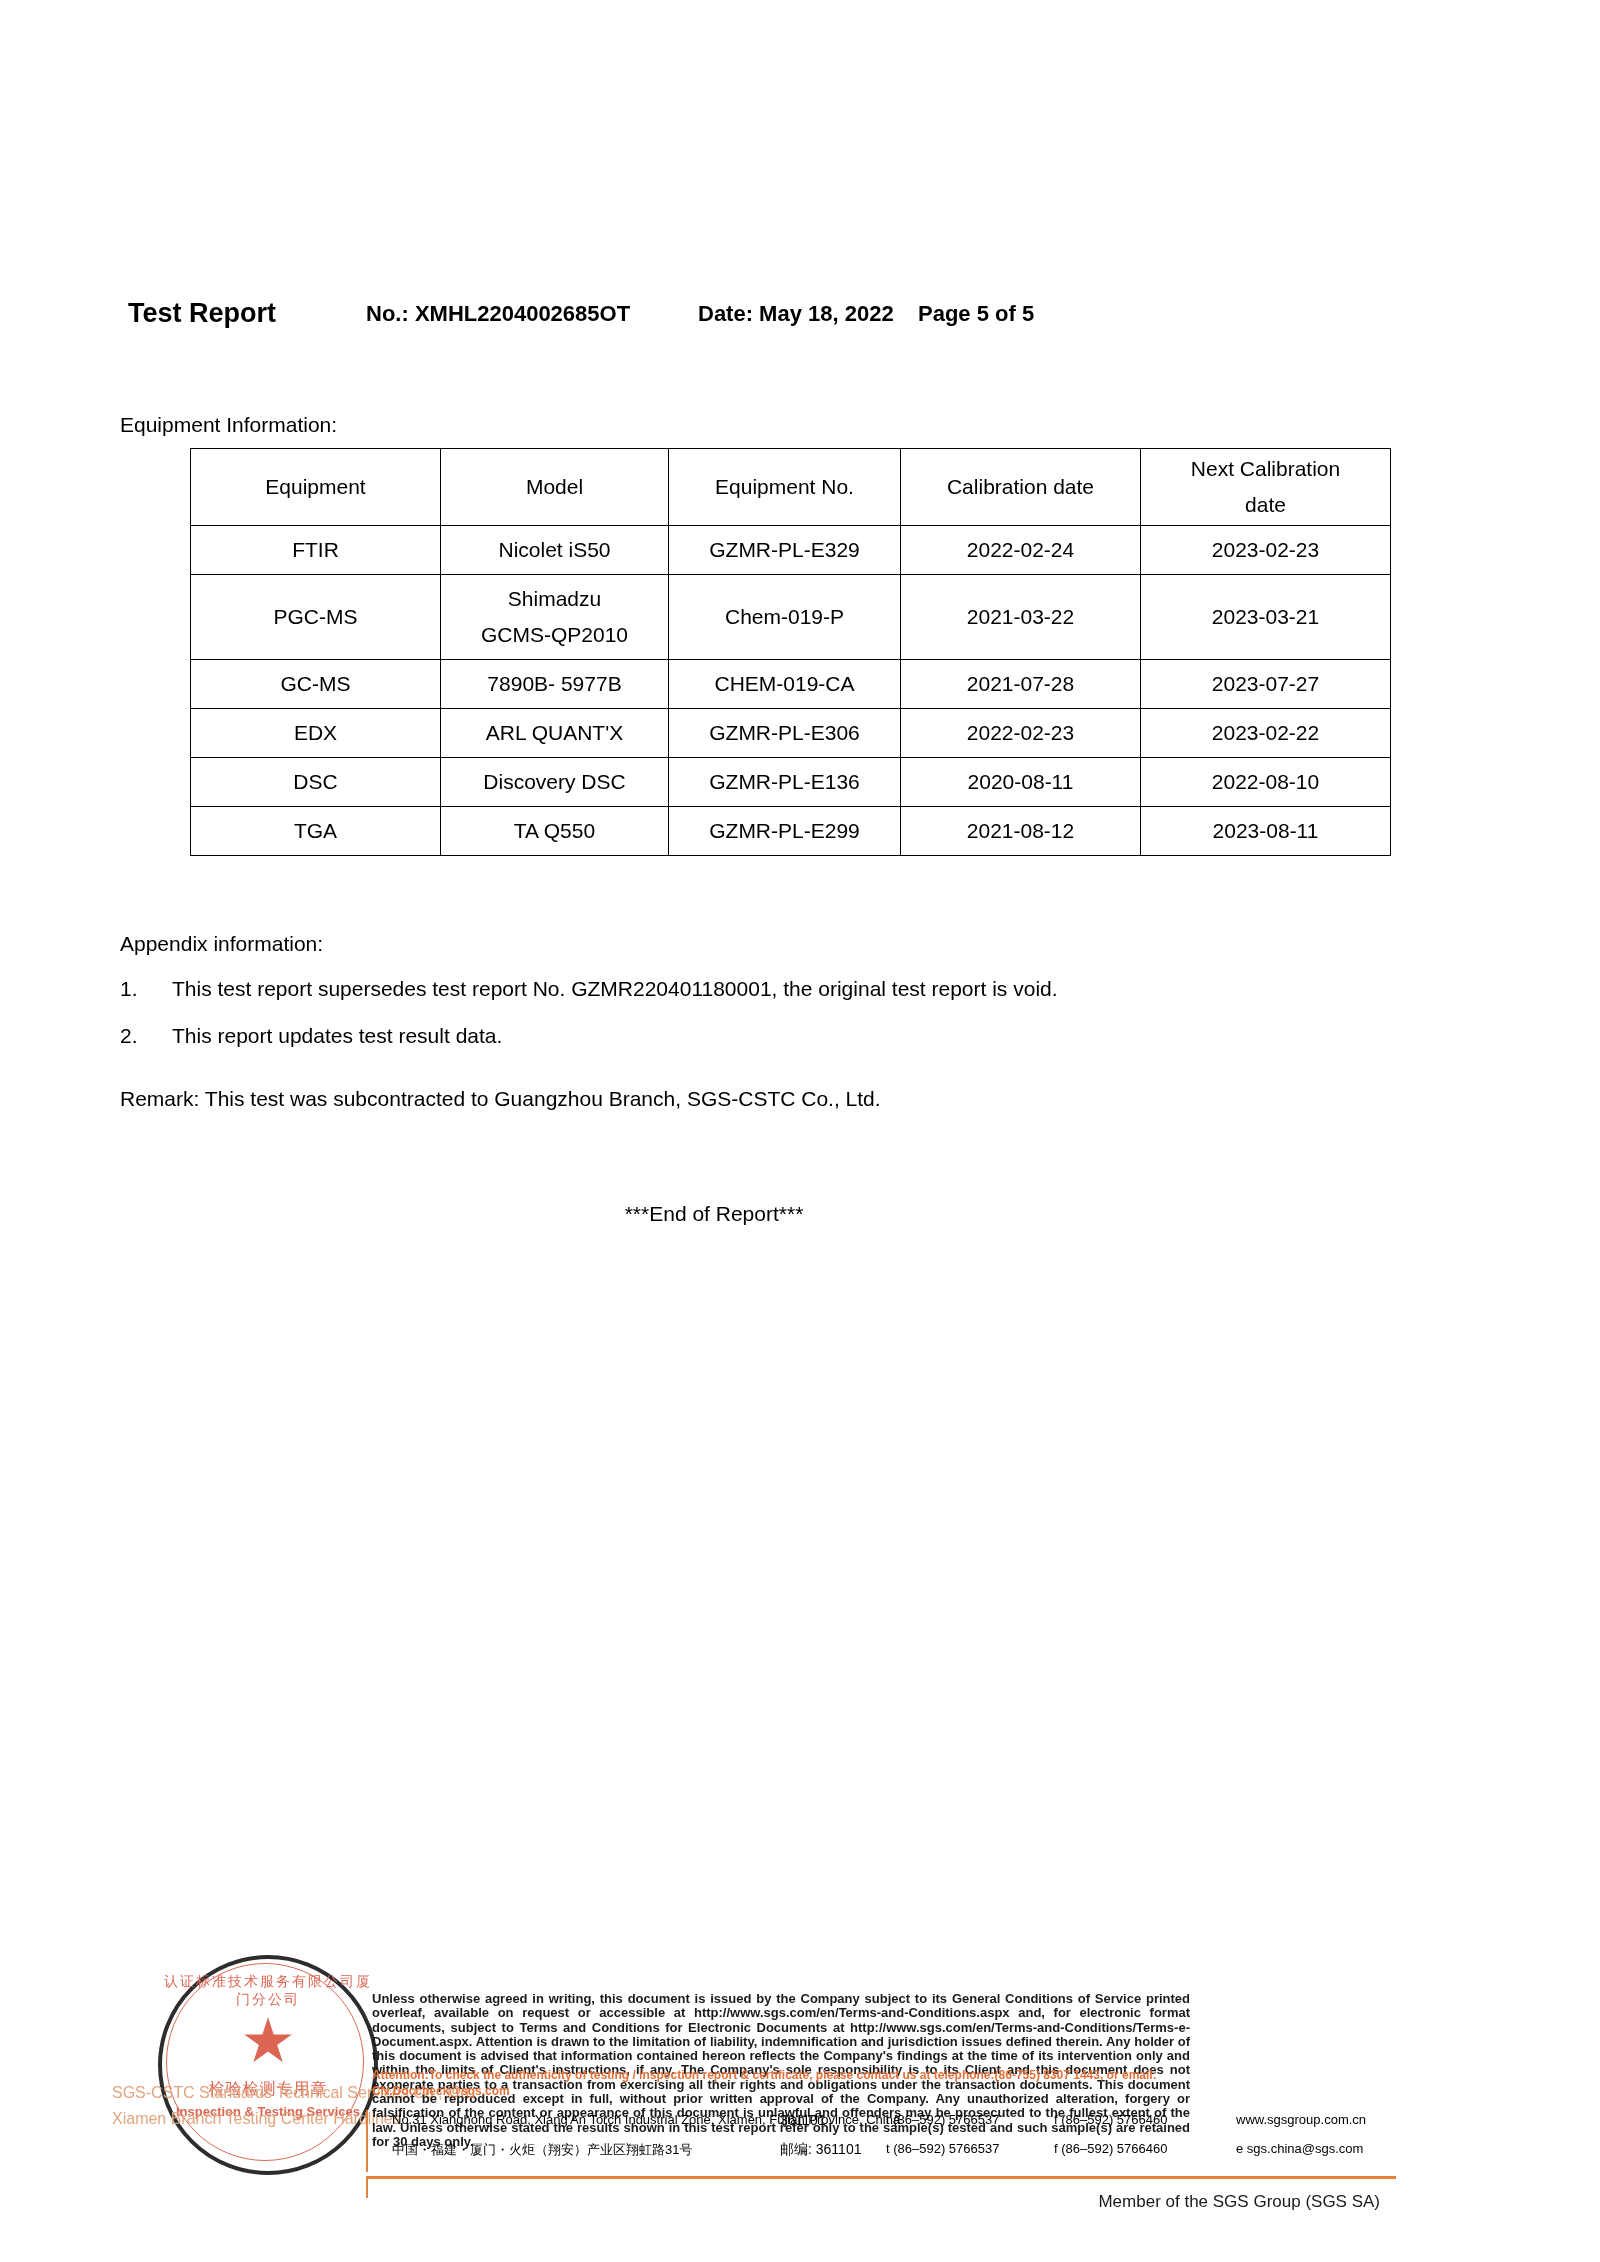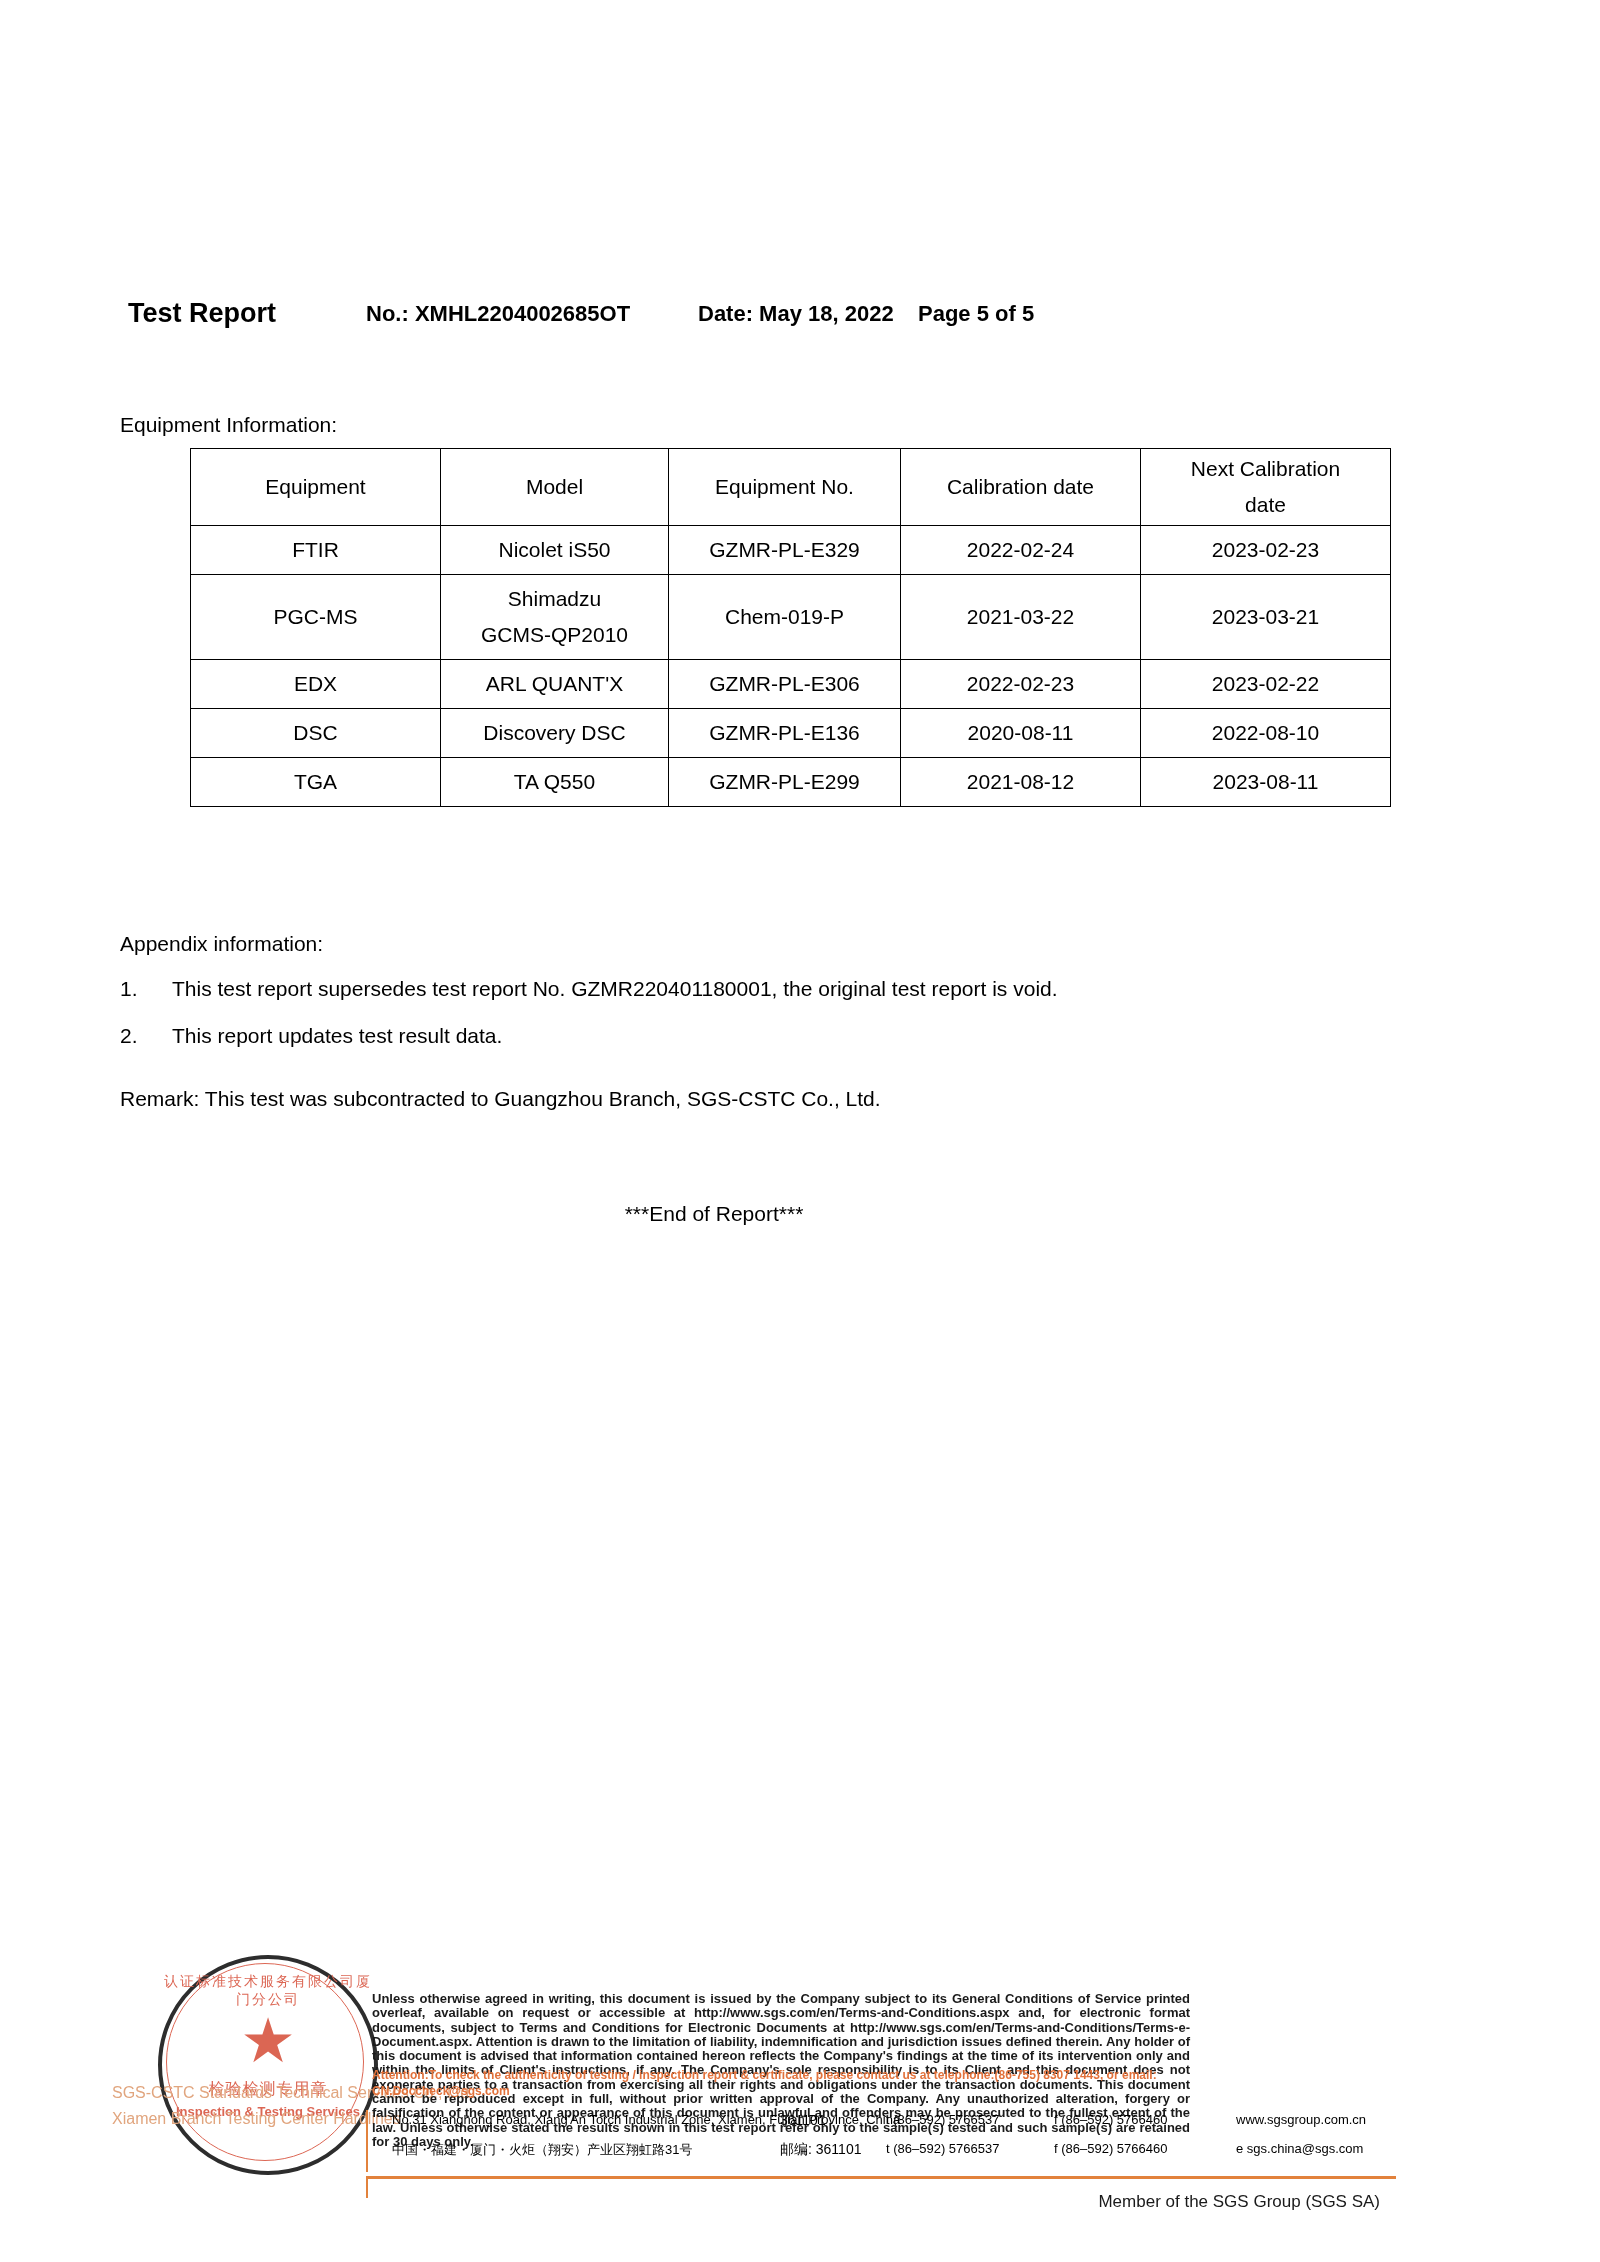--- a/index.html
+++ b/index.html
@@ -353,20 +353,27 @@
         <td>PGC-MS</td>
         <td>
           <div class="two-line">
             <div>Shimadzu</div>
             <div>GCMS-QP2010</div>
           </div>
         </td>
         <td>Chem-019-P</td>
         <td>2021-03-22</td>
         <td>2023-03-21</td>
+      </tr>
+      <tr>
+        <td>GC-MS</td>
+        <td>7890B- 5977B</td>
+        <td>CHEM-019-CA</td>
+        <td>2021-07-28</td>
+        <td>2023-07-27</td>
       </tr>
       <tr>
         <td>EDX</td>
         <td>ARL QUANT'X</td>
         <td>GZMR-PL-E306</td>
         <td>2022-02-23</td>
         <td>2023-02-22</td>
       </tr>
       <tr>
         <td>DSC</td>

